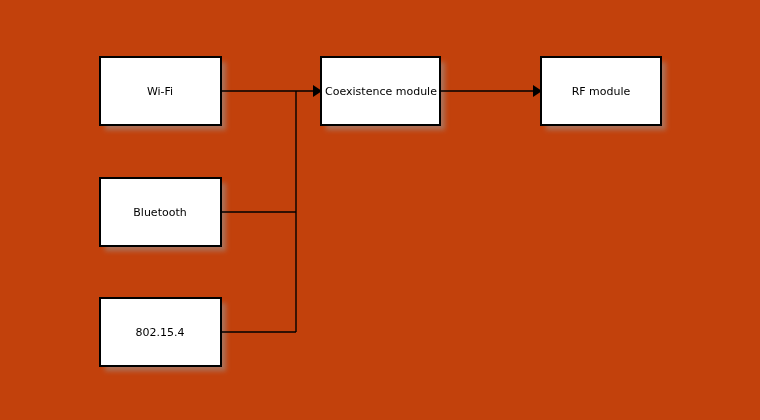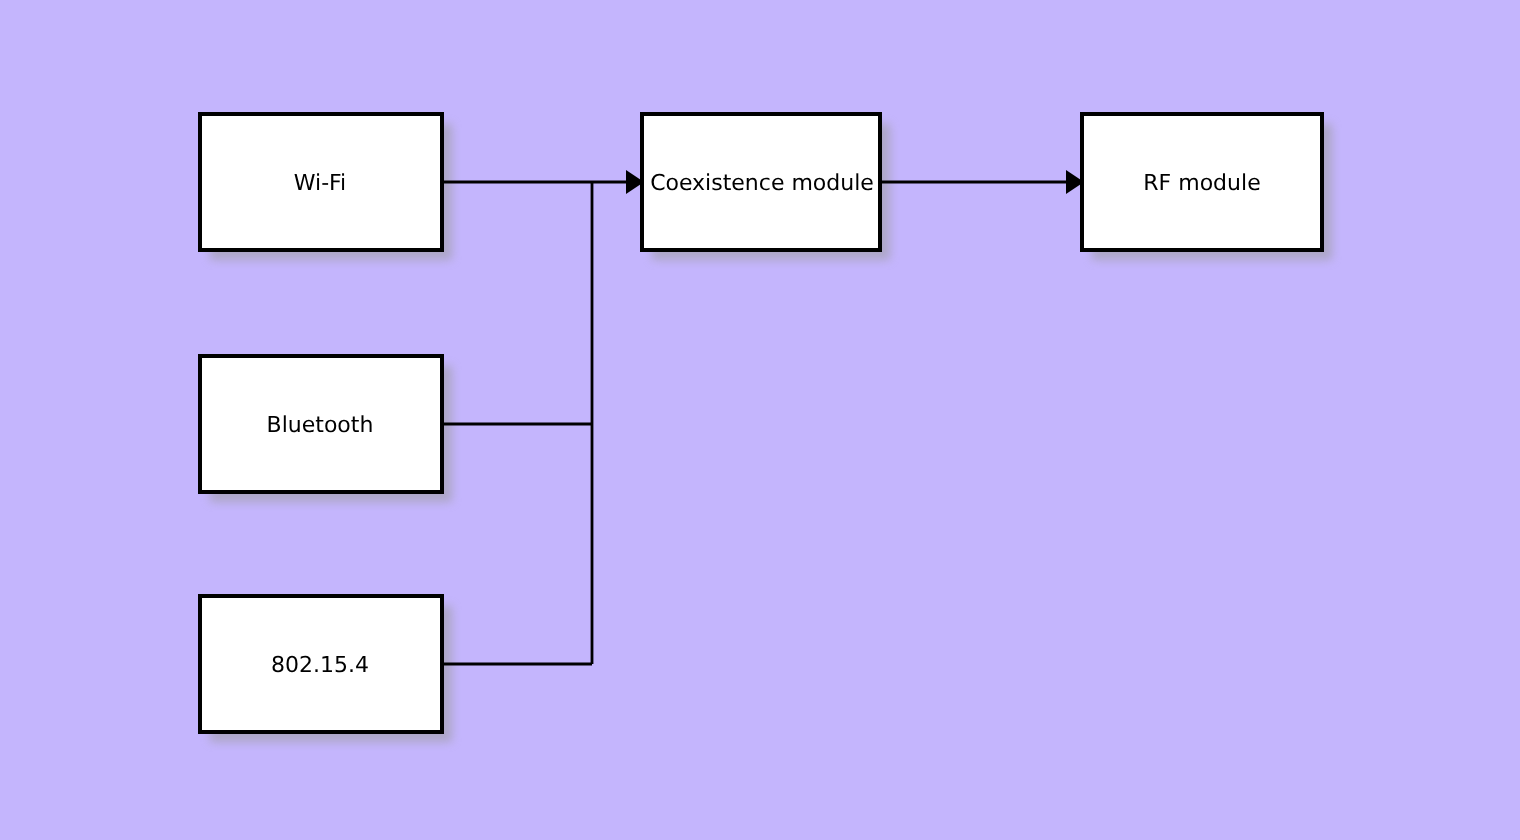--- a/index.html
+++ b/index.html
@@ -8,21 +8,21 @@
     padding: 0;
     background: #ffffff;
   }
   body {
     font-family: "DejaVu Sans", "Liberation Sans", sans-serif;
   }
   #canvas {
     position: relative;
     width: 760px;
     height: 420px;
-    background: #c4b5fd;
+    background: #c2410c;
     overflow: hidden;
   }
   #diagram-svg {
     position: absolute;
     left: 0;
     top: 0;
     width: 760px;
     height: 420px;
     display: block;
   }

